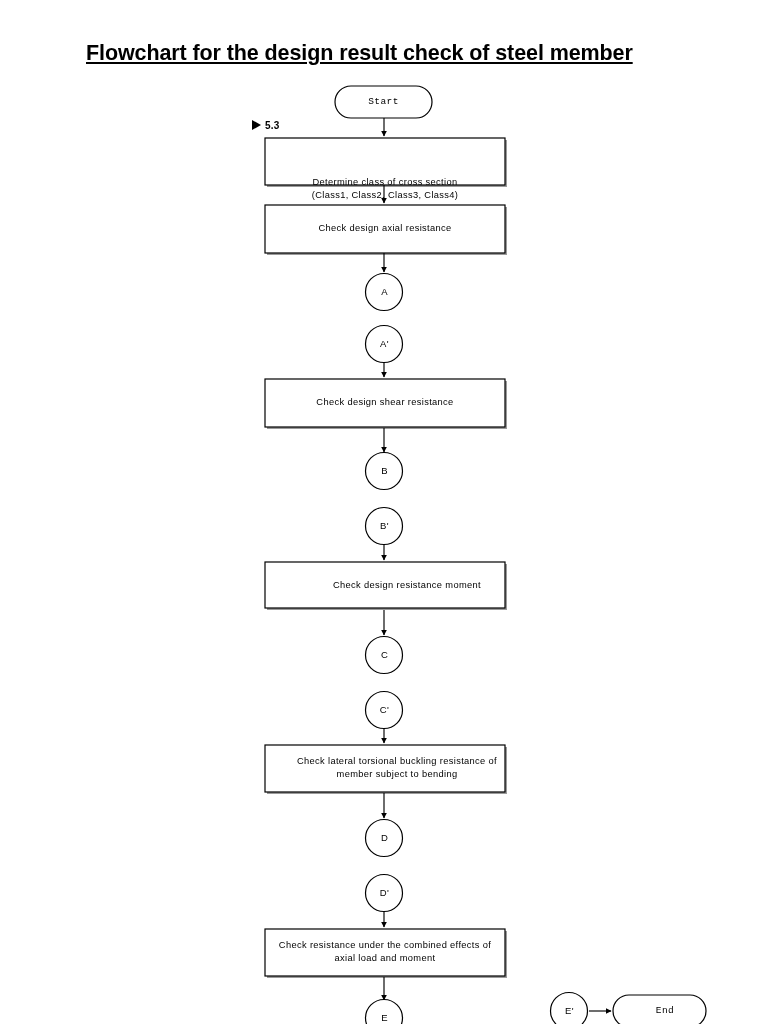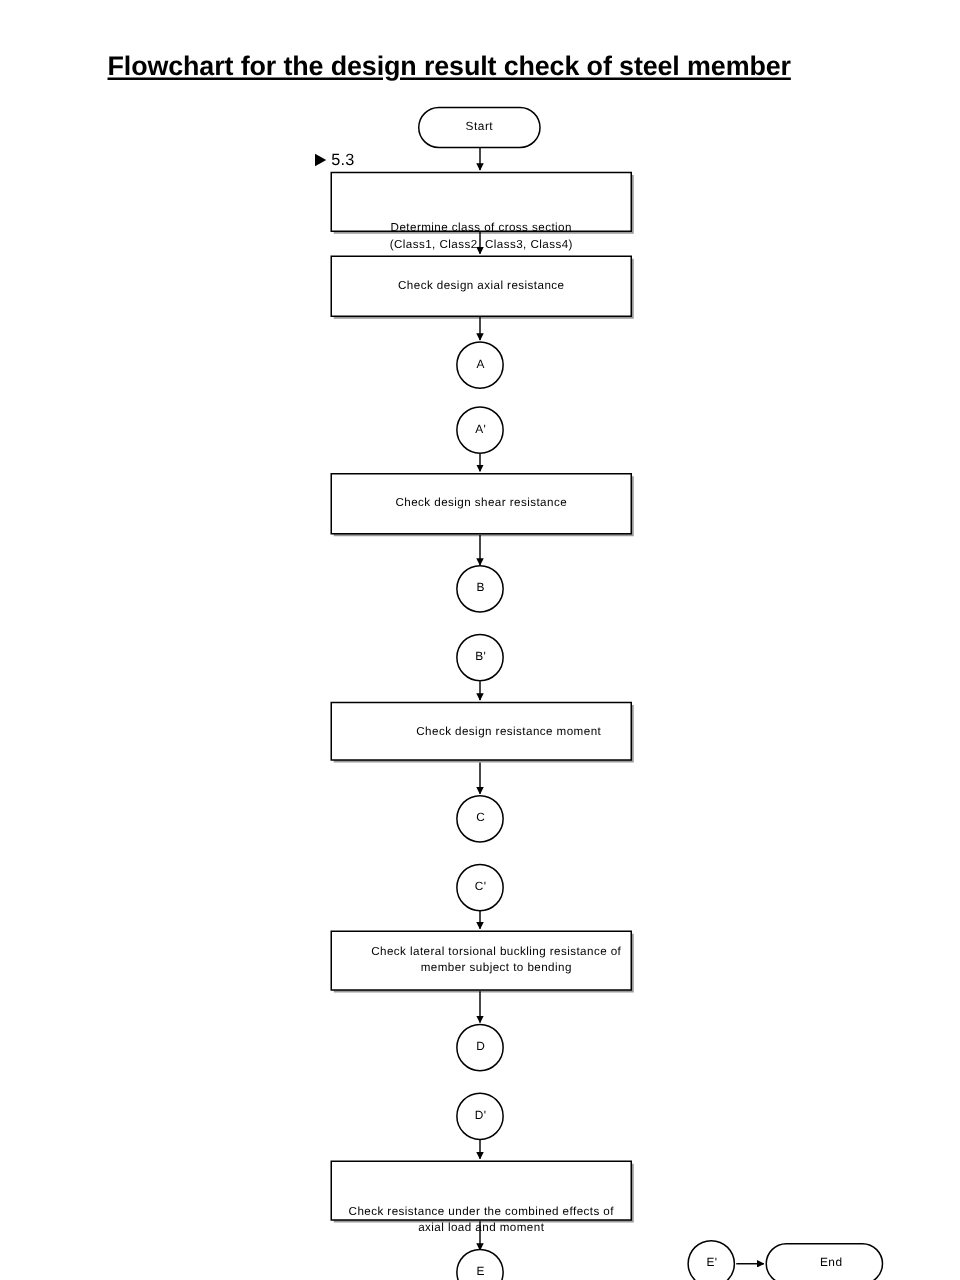--- a/index.html
+++ b/index.html
@@ -59,30 +59,31 @@
   }
   .proc-label {
     font-size: 9.3px;
     line-height: 13px;
     letter-spacing: 0.35px;
   }
   .term-label {
     font-size: 9.5px;
     line-height: 13px;
     letter-spacing: 0.4px;
+    font-family: Liberation Mono, monospace;
   }
   .conn-label {
     font-size: 9.5px;
     line-height: 12px;
     letter-spacing: 0.3px;
   }
   .section-marker {
     position: absolute;
-    font-size: 13px;
-    font-weight: normal;
+    font-size: 10px;
+    font-weight: bold;
     letter-spacing: 0.2px;
     color: #000;
     white-space: nowrap;
   }
   .marker-tri {
     display: inline-block;
     width: 0; height: 0;
     border-left: 9px solid #000;
     border-top: 5.5px solid transparent;
     border-bottom: 5.5px solid transparent;
@@ -181,21 +182,21 @@
 
   <div class="node-label conn-label" style="left:366px; top:704px; width:37px;">C'</div>
 
   <div class="node-label proc-label" style="left:265px; top:755px; width:240px;margin-left:12px;">Check lateral torsional buckling resistance of
 member subject to bending</div>
 
   <div class="node-label conn-label" style="left:366px; top:832px; width:37px;">D</div>
 
   <div class="node-label conn-label" style="left:366px; top:887px; width:37px;">D'</div>
 
-  <div class="node-label proc-label" style="left:265px; top:939px; width:240px;margin-top:24px;">Check resistance under the combined effects of
+  <div class="node-label proc-label" style="left:265px; top:939px; width:240px;">Check resistance under the combined effects of
 axial load and moment</div>
 
   <div class="node-label conn-label" style="left:366px; top:1012px; width:37px;">E</div>
 
   <div class="node-label conn-label" style="left:551px; top:1005px; width:37px;">E'</div>
 
   <div class="node-label term-label" style="left:613px; top:1004px; width:104px;">End</div>
 
 </div>
 

